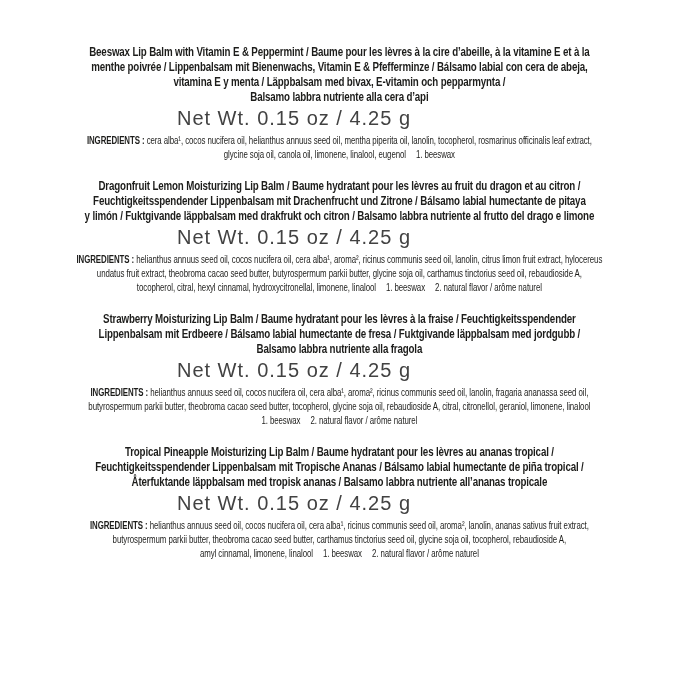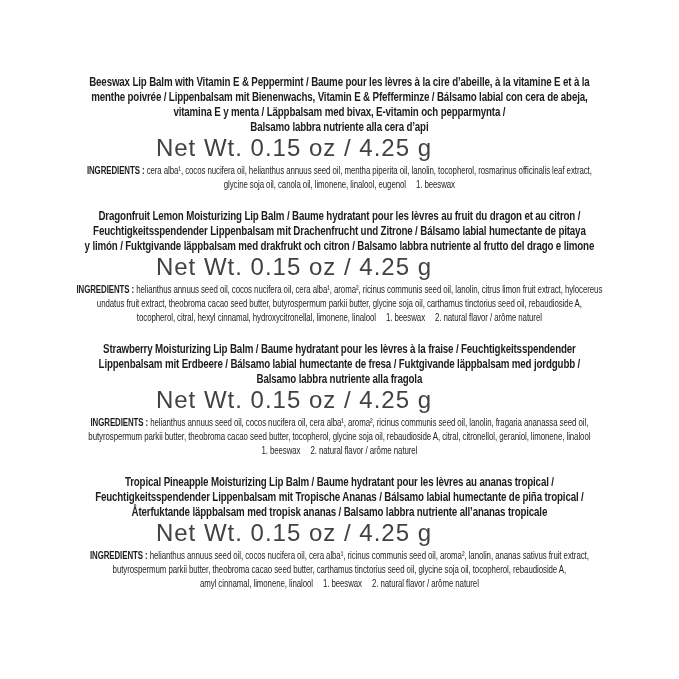--- a/index.html
+++ b/index.html
@@ -8,23 +8,22 @@
     background: #ffffff;
   }
   body {
     width: 679px;
     height: 679px;
     overflow: hidden;
     font-family: "Liberation Sans", sans-serif;
     color: #1d1d1b;
   }
   .sheet {
-    padding-top: 32px;
+    padding-top: 44px;
     width: 588px;
-    margin-top: 42px;
   }
   .product {
     margin-bottom: 17px;
   }
   
   .condense {
     width: 905px;
     transform: scaleX(0.75);
     transform-origin: 0 0;
   }
@@ -32,21 +31,21 @@
     font-size: 13px;
     line-height: 15px;
     font-weight: 700;
     letter-spacing: -0.2px;
     text-align: center;
     white-space: pre-line;
     color: #1d1d1b;
   }
   .netwt {
     margin-top: 2px;
-    font-size: 24px;
+    font-size: 20px;
     line-height: 24px;
     font-weight: 400;
     letter-spacing: 1px;
     text-align: center;
     color: #424242;
   }
   .ing {
     margin-top: 3px;
     font-size: 10.5px;
     line-height: 14px;

